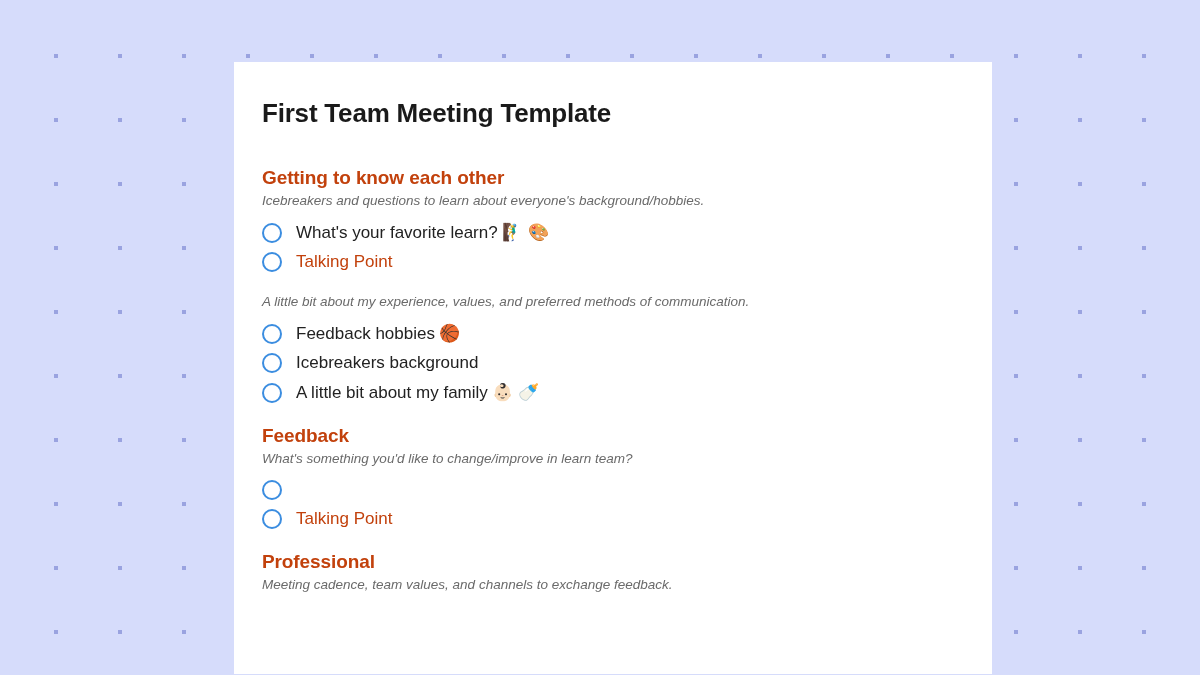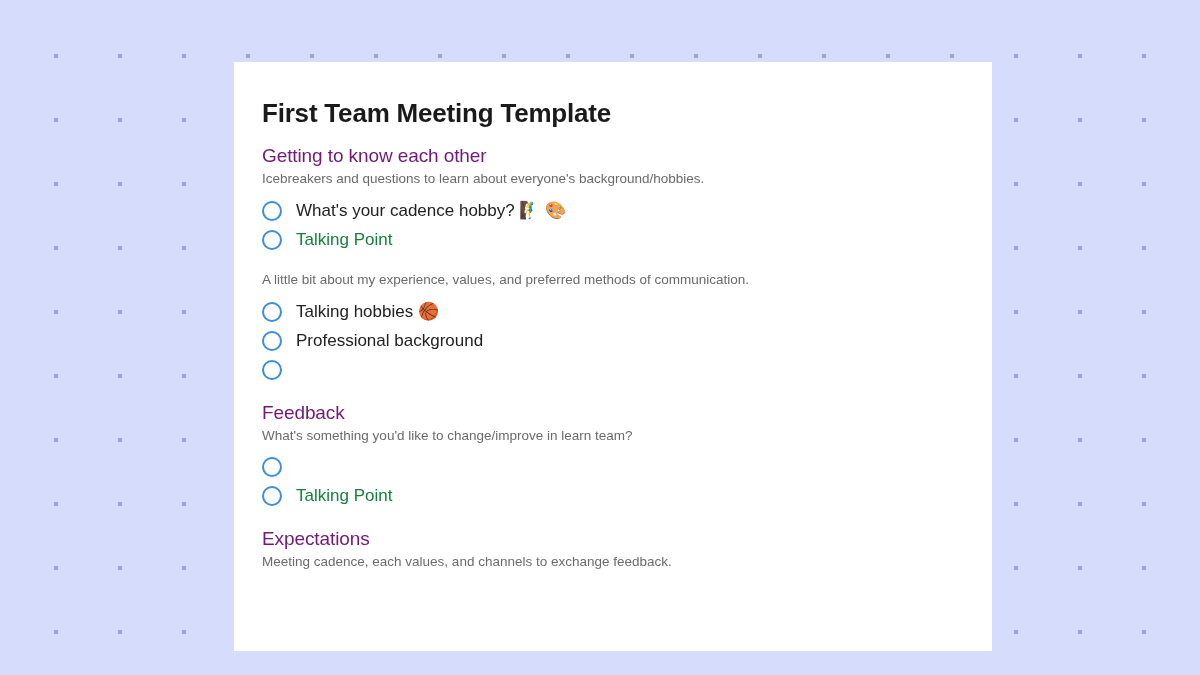--- a/index.html
+++ b/index.html
@@ -23,38 +23,39 @@
       left: 234px;
       top: 62px;
       width: 758px;
       background: #ffffff;
       padding: 36px 28px 60px 28px;
     }
     .doc-title {
       font-size: 26px;
       font-weight: 700;
       color: #1a1a1a;
-      margin-bottom: 16px;
+      margin-bottom: 38px;
       letter-spacing: -0.2px;
     }
     .section {
       margin-bottom: 22px;
     }
     .section-heading {
       font-size: 19px;
-      font-weight: 400;
-      color: #701a75;
+      font-weight: 700;
+      color: #c2410c;
       margin-bottom: 4px;
       letter-spacing: -0.1px;
     }
     .section-subtitle {
       font-size: 13.5px;
       color: #6a6a6a;
       margin-bottom: 14px;
       font-weight: 400;
+      font-style: italic;
     }
     .item {
       display: flex;
       align-items: center;
       margin-bottom: 9px;
     }
     .radio {
       width: 20px;
       height: 20px;
       border: 2px solid #3b8de0;
@@ -62,66 +63,67 @@
       flex-shrink: 0;
       margin-right: 14px;
       background: #ffffff;
     }
     .item-text {
       font-size: 17px;
       color: #222222;
       font-weight: 400;
     }
     .item-text.placeholder {
-      color: #15803d;
+      color: #c2410c;
     }
   </style>
 </head>
 <body>
 
 <div class="doc">
   <h1 class="doc-title">First Team Meeting Template</h1>
 
   <div class="section">
     <div class="section-heading">Getting to know each other</div>
     <div class="section-subtitle">Icebreakers and questions to learn about everyone's background/hobbies.</div>
     <div class="item">
       <span class="radio"></span>
-      <span class="item-text">What's your cadence hobby? 🧗‍♂️ 🎨</span>
+      <span class="item-text">What's your favorite learn? 🧗‍♂️ 🎨</span>
     </div>
     <div class="item">
       <span class="radio"></span>
       <span class="item-text placeholder">Talking Point</span>
     </div>
   </div>
 
   <div class="section">
     <div class="section-subtitle">A little bit about my experience, values, and preferred methods of communication.</div>
     <div class="item">
       <span class="radio"></span>
-      <span class="item-text">Talking hobbies 🏀</span>
+      <span class="item-text">Feedback hobbies 🏀</span>
     </div>
     <div class="item">
       <span class="radio"></span>
-      <span class="item-text">Professional background</span>
+      <span class="item-text">Icebreakers background</span>
     </div>
     <div class="item">
       <span class="radio"></span>
+      <span class="item-text">A little bit about my family 👶🏻 🍼</span>
     </div>
   </div>
 
   <div class="section">
     <div class="section-heading">Feedback</div>
     <div class="section-subtitle">What's something you'd like to change/improve in learn team?</div>
     <div class="item">
       <span class="radio"></span>
     </div>
     <div class="item">
       <span class="radio"></span>
       <span class="item-text placeholder">Talking Point</span>
     </div>
   </div>
 
   <div class="section">
-    <div class="section-heading">Expectations</div>
-    <div class="section-subtitle">Meeting cadence, each values, and channels to exchange feedback.</div>
+    <div class="section-heading">Professional</div>
+    <div class="section-subtitle">Meeting cadence, team values, and channels to exchange feedback.</div>
   </div>
 </div>
 
 </body></html>

